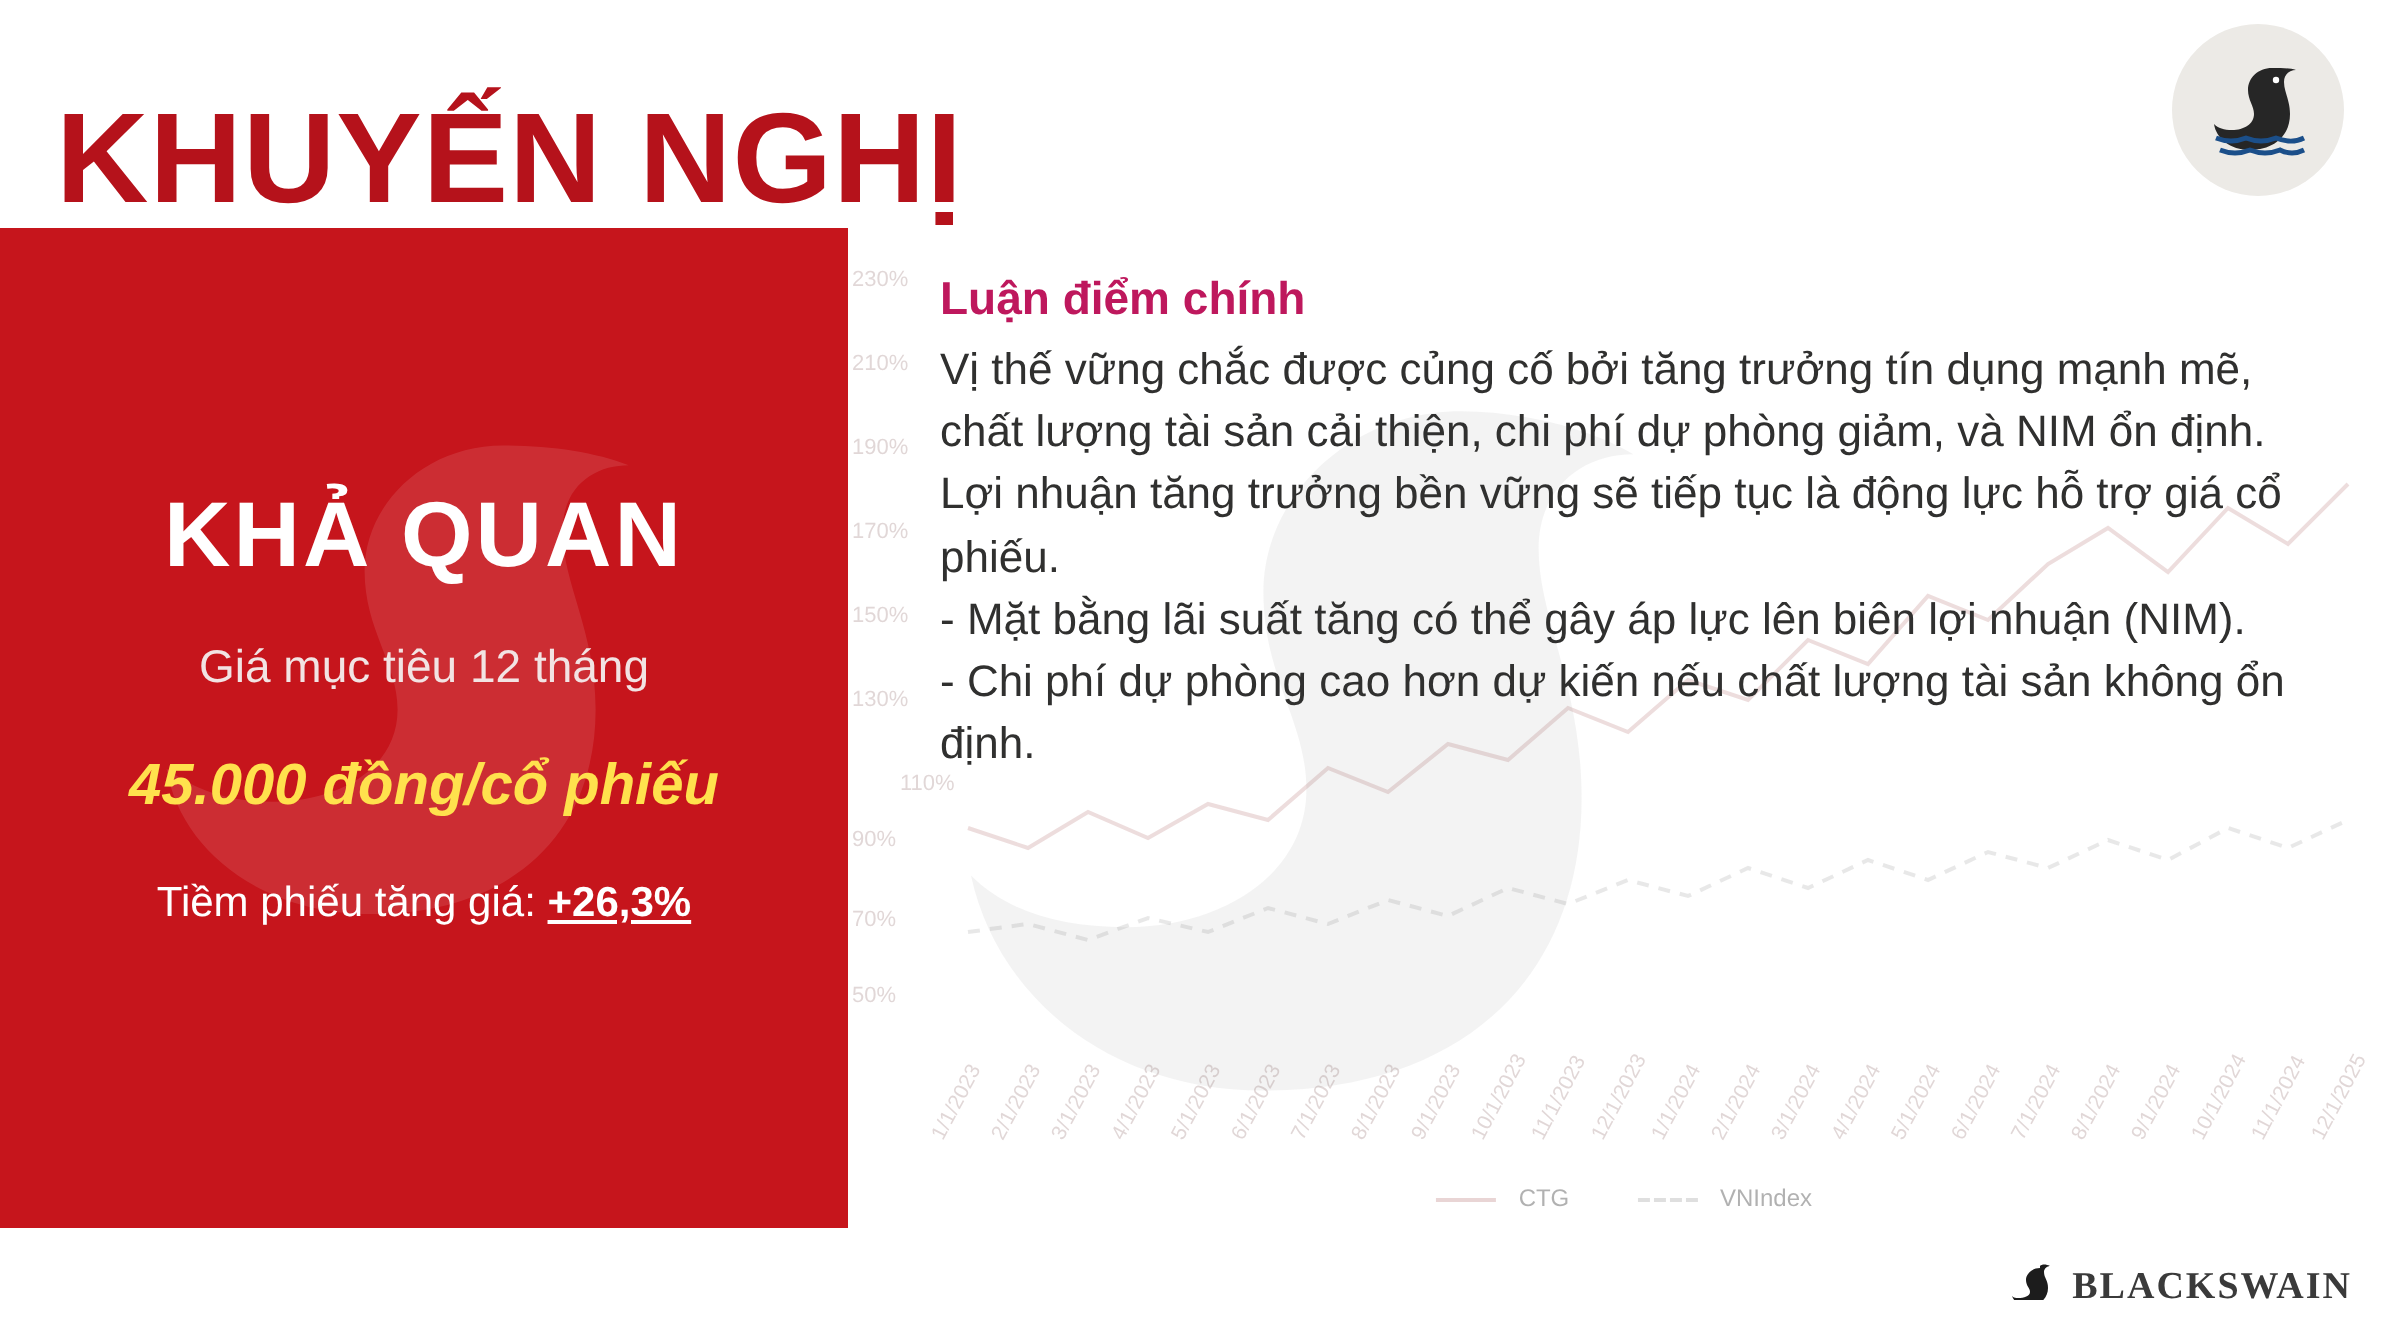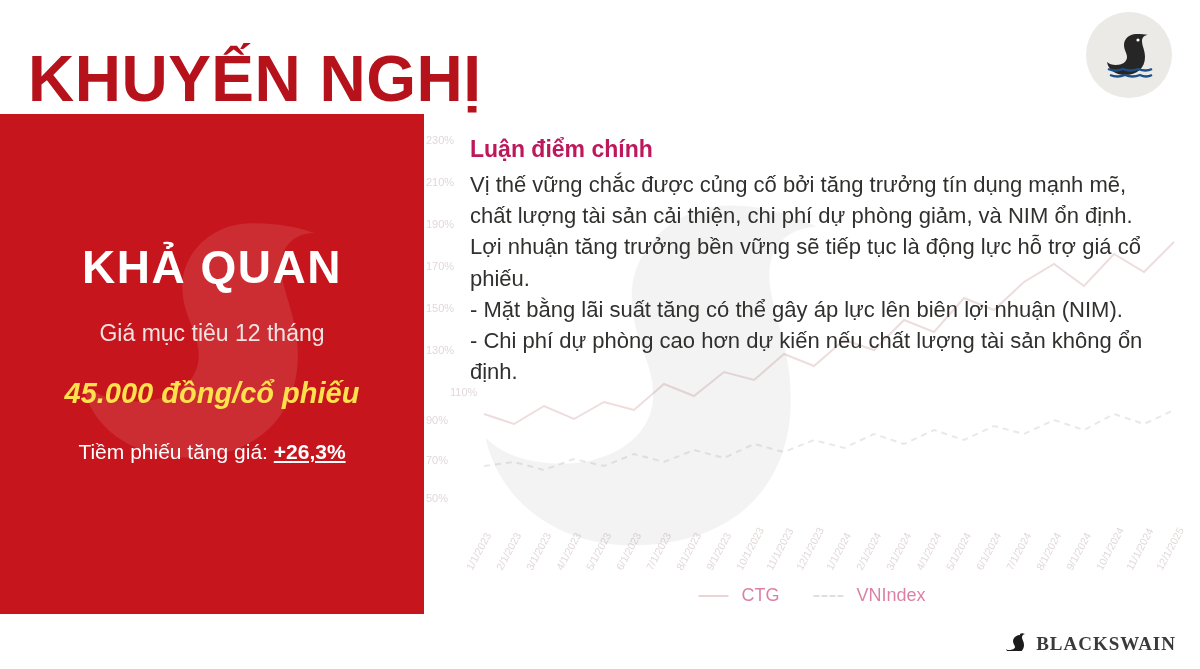--- a/index.html
+++ b/index.html
@@ -135,22 +135,22 @@
     white-space: nowrap;
   }
   .legend {
     position: absolute;
     bottom: 8px;
     left: 50%;
     transform: translateX(-50%);
     display: flex;
     gap: 34px;
     align-items: center;
-    font-size: 18px;
-    color: #be185d;
+    font-size: 12px;
+    color: #737373;
   }
   .legend .swatch-line {
     display: inline-block;
     width: 30px;
     height: 0;
     border-top: 2px solid #d8b4b4;
     margin-right: 8px;
     vertical-align: middle;
   }
   .legend .swatch-dash {

